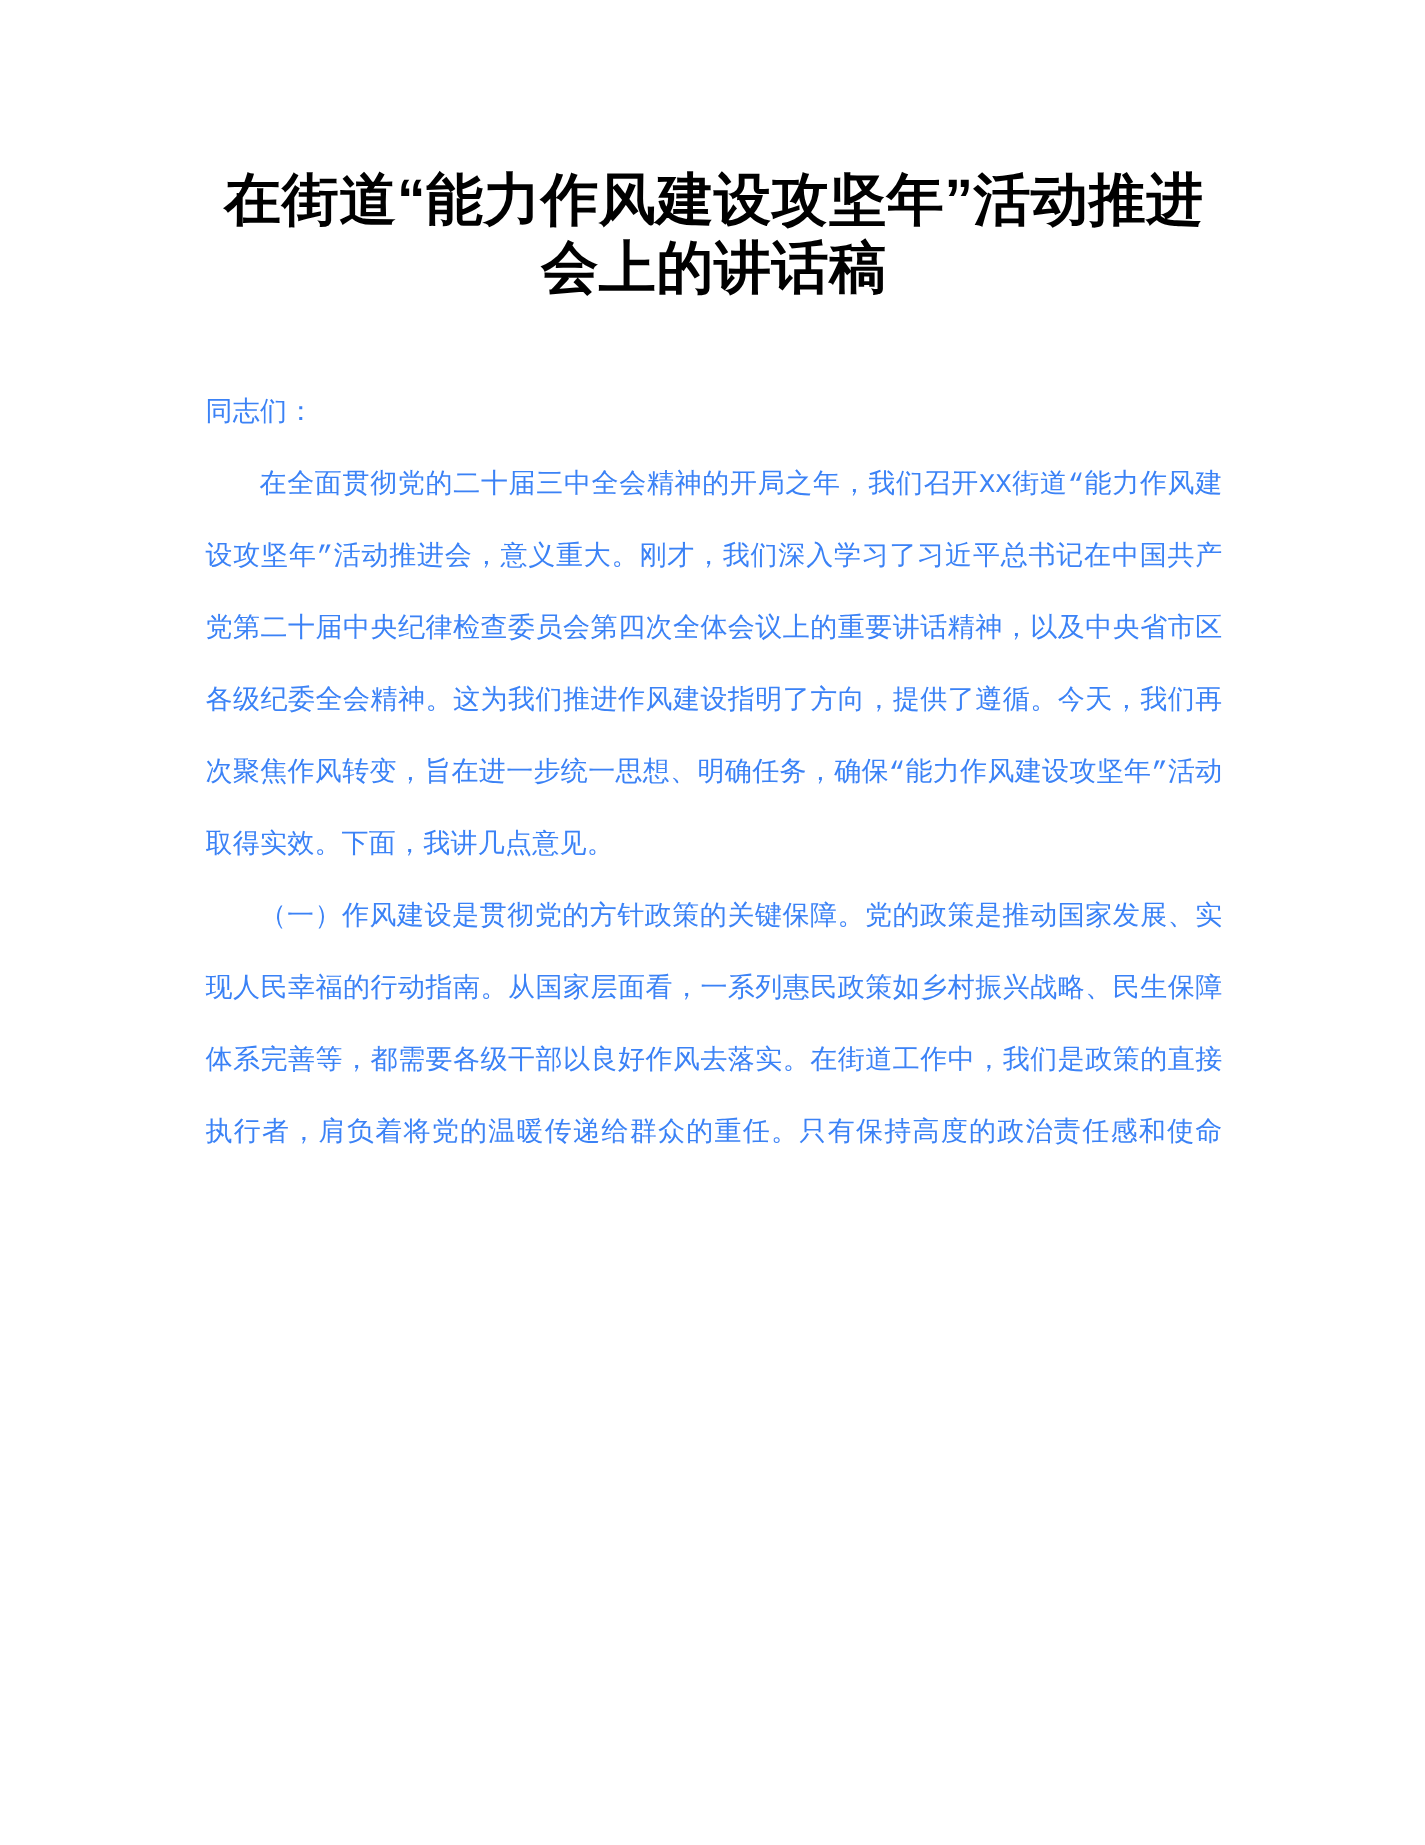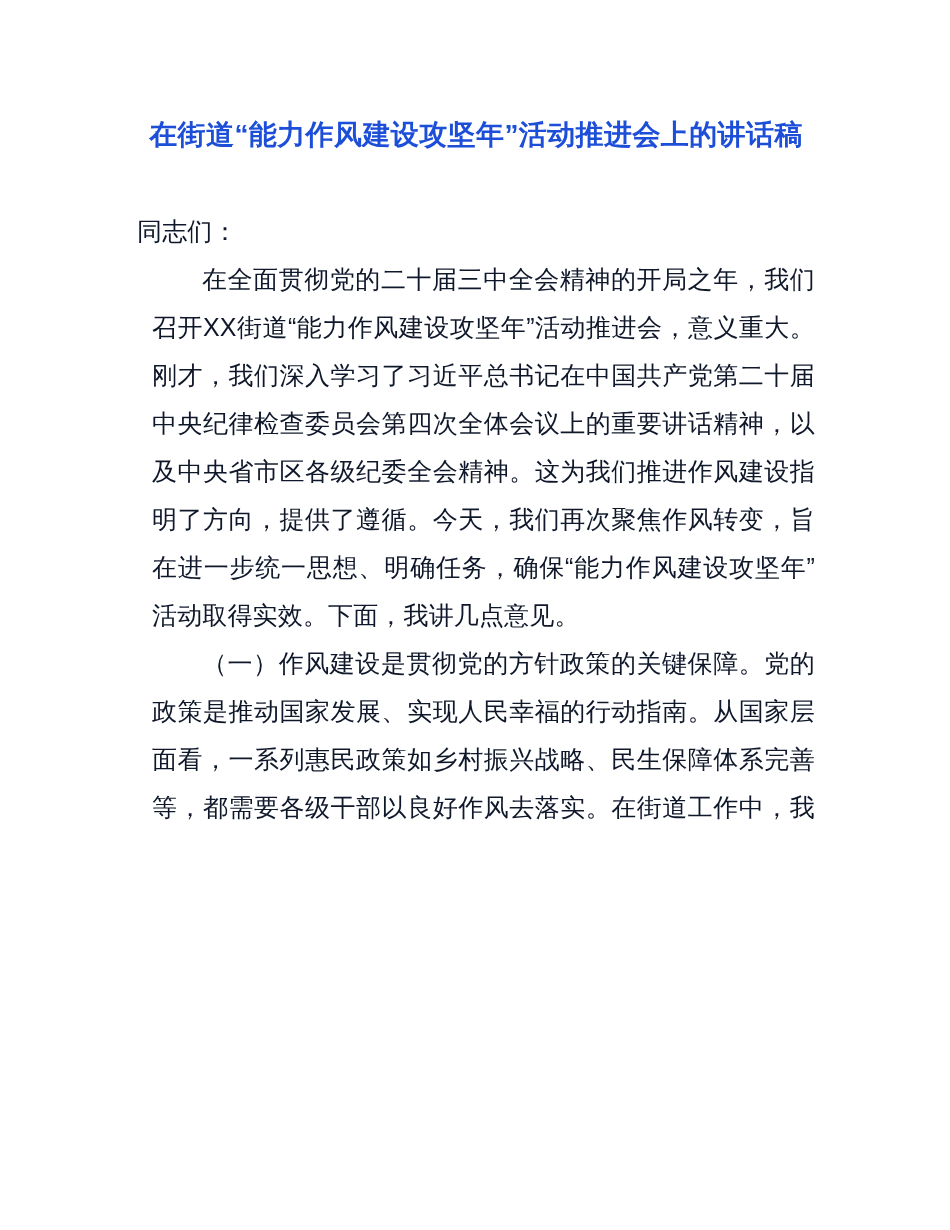--- a/index.html
+++ b/index.html
@@ -25,52 +25,51 @@
     top: 0;
     width: 678px;
   }
 
   
   .doc-title {
     margin: 0;
     padding-top: 112px;
     font-family: "Liberation Sans", "DejaVu Sans", sans-serif;
     font-weight: 700;
-    font-size: 28px;
+    font-size: 38px;
     line-height: 45px;
     text-align: center;
-    color: #1d4ed8;
+    color: #000000;
     letter-spacing: 0.4px;
     white-space: normal;
   }
 
   
   .body-block {
     margin-top: 50px;
   }
 
   p.para {
     margin: 0;
-    font-family: Liberation Sans, sans-serif;
-    font-size: 25px;
+    font-family: Liberation Mono, monospace;
+    font-size: 18px;
     line-height: 48px;
-    color: #0f172a;
+    color: #3b82f6;
     text-align: justify;
     text-justify: inter-ideograph;
     letter-spacing: 0.15px;
     word-break: break-all;
   }
 
   p.salutation {
     text-indent: 0;
   }
 
   p.indent2 {
     text-indent: 2em;
-    margin-left: 15px;
   }
 
   p.heading-num {
     text-indent: 2em;
   }
 
   
   p.para + p.para {
     margin-top: 0;
   }

